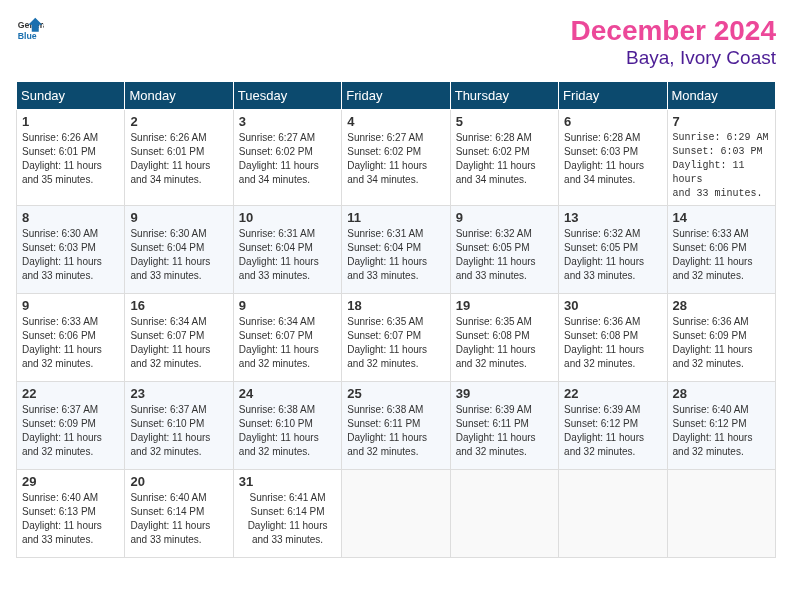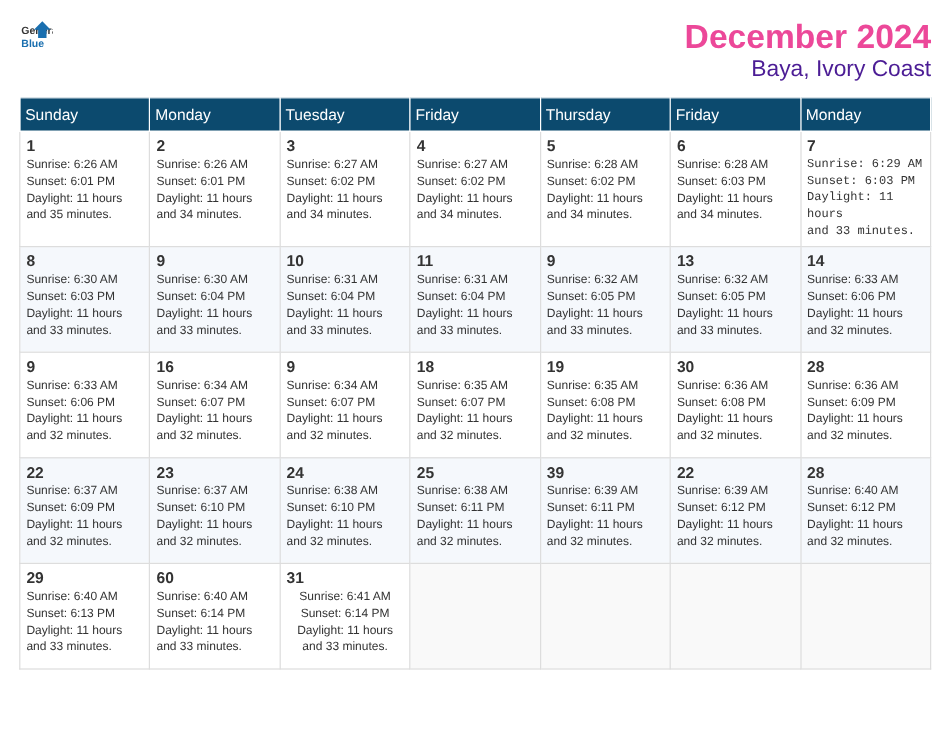--- a/index.html
+++ b/index.html
@@ -314,21 +314,21 @@
       </tr>
       <tr>
         <td>
           <span class="day-num">29</span>
           <div class="day-info" style="white-space: pre-line;">Sunrise: 6:40 AM
 Sunset: 6:13 PM
 Daylight: 11 hours
 and 33 minutes.</div>
         </td>
         <td>
-          <span class="day-num">60</span>
+          <span class="day-num">20</span>
           <div class="day-info" style="white-space: pre-line;">Sunrise: 6:40 AM
 Sunset: 6:14 PM
 Daylight: 11 hours
 and 33 minutes.</div>
         </td>
         <td>
           <span class="day-num">31</span>
           <div class="day-info" style="white-space: pre-line; text-align: center;">Sunrise: 6:41 AM
 Sunset: 6:14 PM
 Daylight: 11 hours

